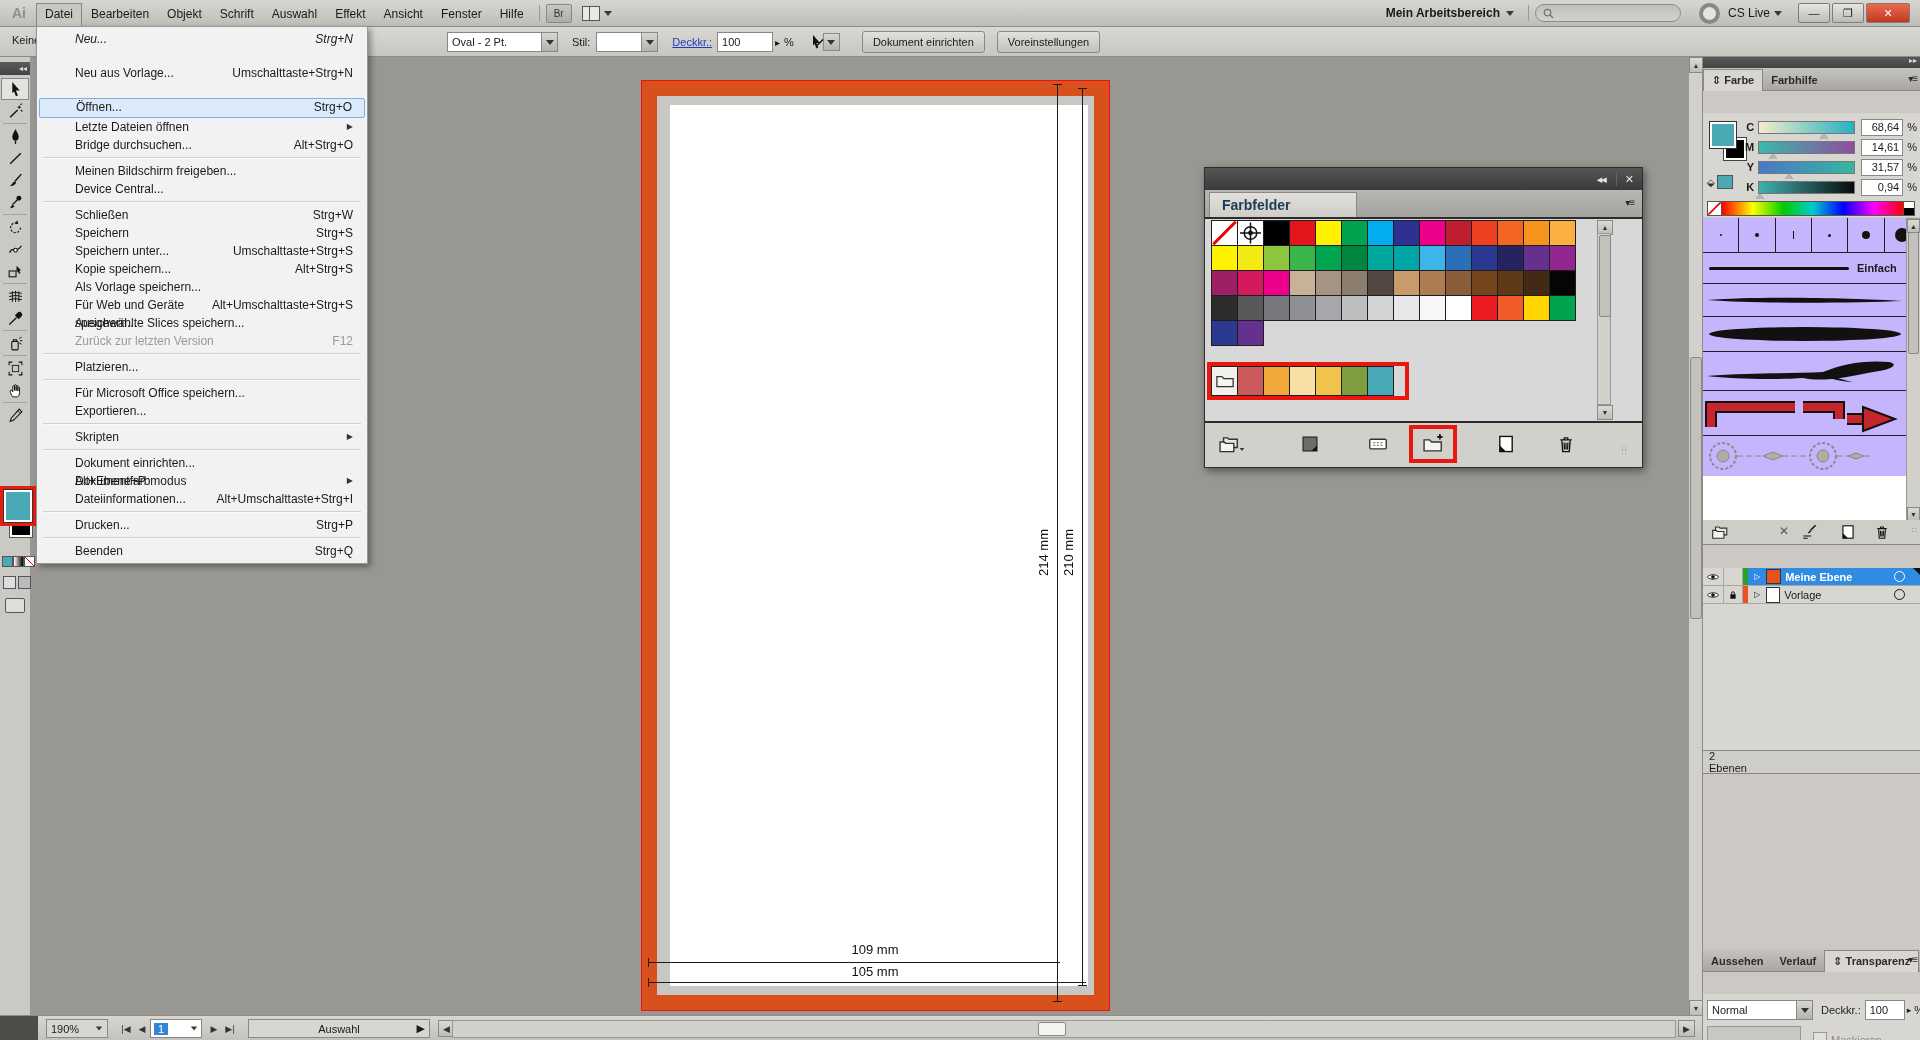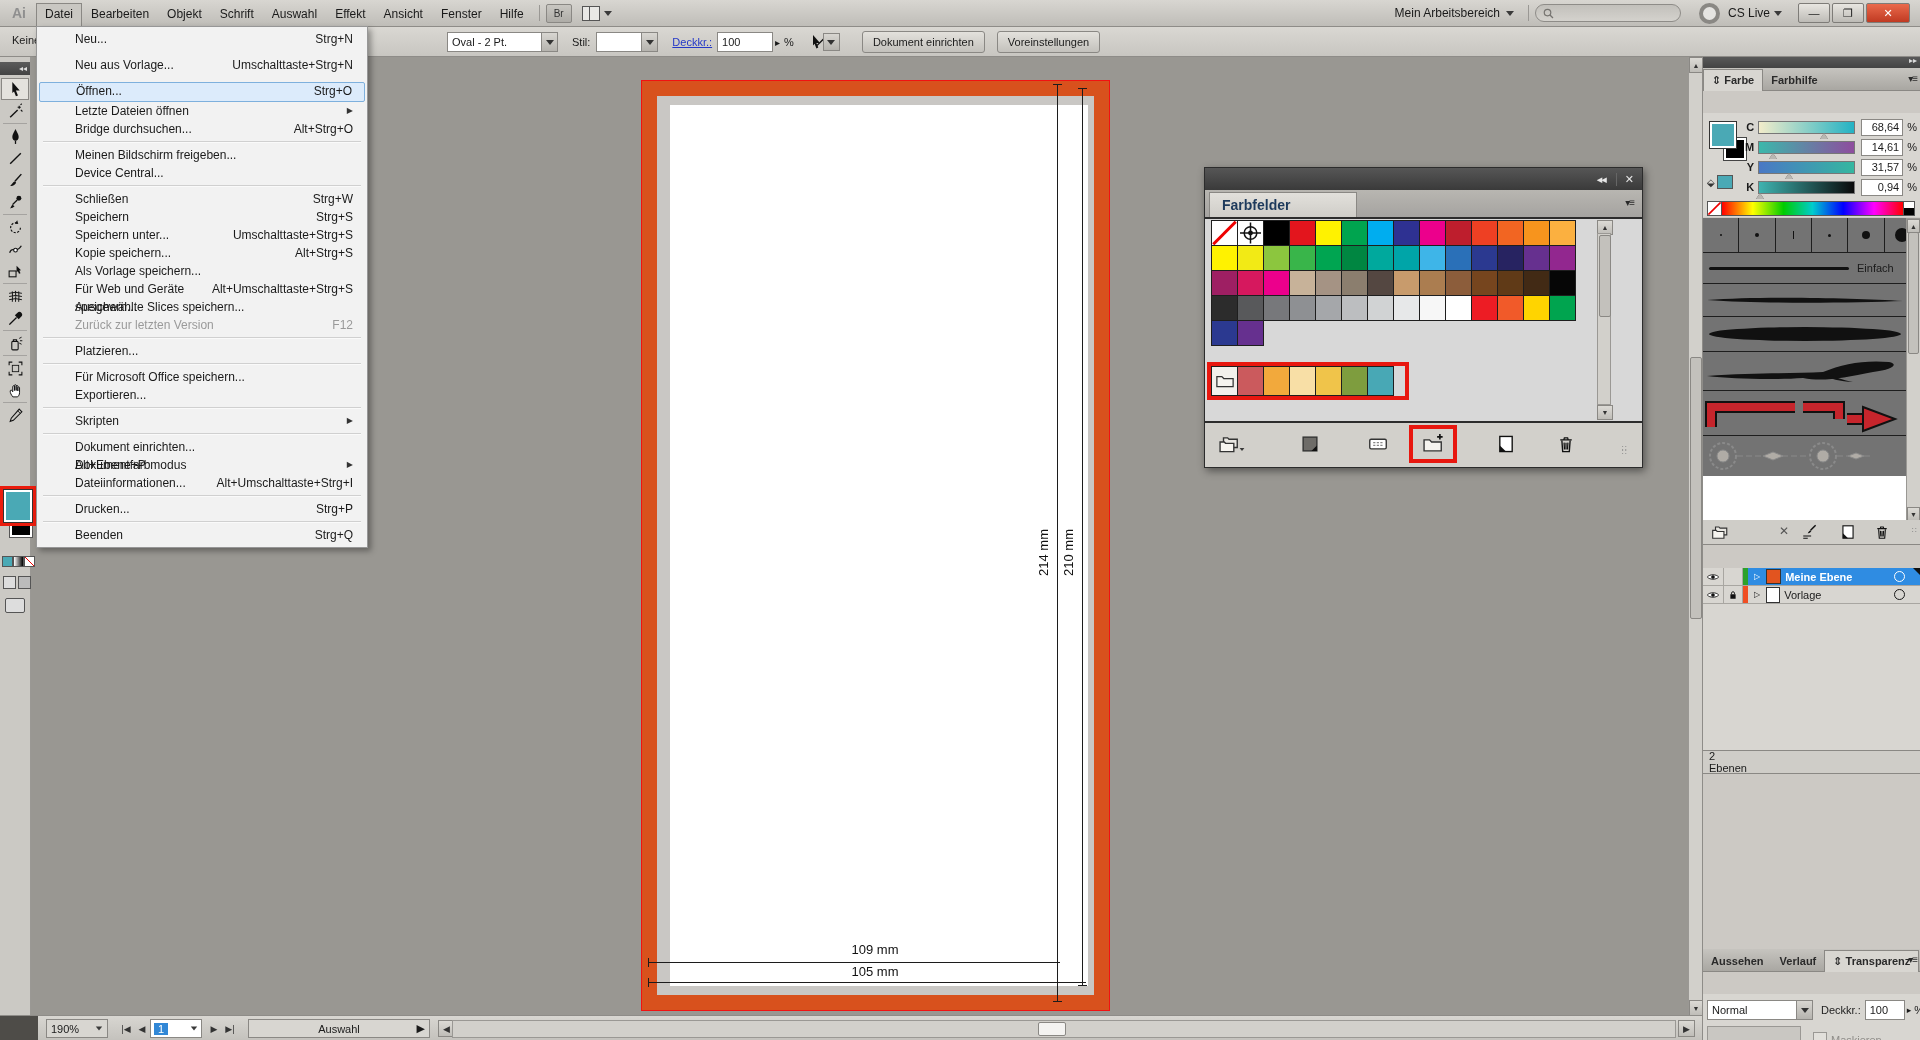--- a/index.html
+++ b/index.html
@@ -102,21 +102,21 @@
   .pbody{background:#d8d6d1;position:relative;}
   .whitebody{background:#ffffff;}
   .chrow{display:flex;align-items:center;height:20px;position:relative;}
   .chlabel{width:14px;text-align:right;font-size:11px;font-weight:bold;margin-right:4px;}
   .chslider{width:100px;height:11px;border:1px solid #777;position:relative;}
   .chthumb{position:absolute;bottom:-6px;width:0;height:0;border-left:4px solid transparent;border-right:4px solid transparent;
     border-bottom:6px solid #b9b7b2;filter:drop-shadow(0 0 0.5px #444);}
   .chval{width:40px;height:15px;background:#fff;border:1px solid #8a8884;font-size:11px;text-align:right;
     padding-right:3px;margin-left:6px;line-height:15px;}
   .chpct{font-size:11px;margin-left:4px;}
-  .brushrow{border-bottom:1px solid #1e1e1e;position:relative;background:#737373;}
+  .brushrow{border-bottom:1px solid #1e1e1e;position:relative;background:#c4b5fd;font-weight:bold;}
   .layer-row{height:17px;display:flex;align-items:center;font-size:11px;border-bottom:1px solid #a8a6a1;background:#d8d6d1;position:relative;}
   .layer-row.selected{background:#2f8ce2;color:#fff;font-weight:bold;}
   .lr-eye{width:20px;height:17px;border-right:1px solid #a8a6a1;display:flex;align-items:center;justify-content:center;background:#d8d6d1;}
   .lr-lock{width:18px;height:17px;border-right:1px solid #a8a6a1;display:flex;align-items:center;justify-content:center;background:#d8d6d1;}
   .lr-strip{width:5px;height:17px;}
   .lr-fold{position:absolute;right:0;top:0;width:0;height:0;border-left:8px solid transparent;border-top:8px solid #111;}
   .target{width:9px;height:9px;border:1px solid currentColor;border-radius:50%;position:absolute;right:16px;}
   .chk{width:12px;height:12px;border:1px solid #9a9894;background:#e2e0db;display:inline-block;margin-right:4px;vertical-align:-2px;}
   .gray{color:#8f8d89;}
   .small-label{font-size:11px;color:#222;}
@@ -281,21 +281,21 @@
         <div class="menu-item">Fenster</div>
         <div class="menu-item">Hilfe</div>
       </div>
     <div class="mb-sep"></div>
     <div id="br-btn">Br</div>
     <div style="margin-left:10px;" class="flex">
       <span class="arrange-icon"></span>
       <span class="caret" style="margin-left:4px;"></span>
     </div>
     <div class="flex abs" style="right:10px;top:0;height:26px;">
-      <span style="font-weight:normal;">Mein Arbeitsbereich</span>
+      <span style="font-weight:bold;">Mein Arbeitsbereich</span>
       <span class="caret" style="margin:0 8px 0 6px;"></span>
       <div class="mb-sep"></div>
       <div id="searchbox">
         <svg style="width:13px;height:13px;">
             <use href="#i-search"></use>
           </svg>
       </div>
       <div style="width:18px;"></div>
       <div id="cslive-ring"></div>
       <span style="margin:0 4px 0 8px;">CS Live</span>
@@ -330,25 +330,25 @@
       <div class="cb-dd" style="height:16px;">
           <span class="caret" style="border-top-color:#333;"></span>
         </div>
       <div class="cb-btn" style="margin-left:22px;">Dokument einrichten</div>
       <div class="cb-btn" style="margin-left:12px;">Voreinstellungen</div>
     </div>
   </div>
 
   <div class="abs" id="file-menu" style="left:36px;top:26px;width:330px;background:#f2f2f2;border:1px solid #979797;z-index:60;
               box-shadow:3px 3px 6px rgba(0,0,0,.35);padding:3px 0;">
-      <div style="height: 18px; line-height: 18px; display: flex; justify-content: space-between; padding: 0px 12px 0px 36px; margin: 0px 2px; font-size: 12px; color: rgb(26, 26, 26);">
+      <div style="height: 18px; line-height: 18px; display: flex; justify-content: space-between; padding: 0px 12px 0px 36px; margin: 0px 2px; font-size: 12px; color: rgb(26, 26, 26); font-style: italic;">
         <span>Neu...</span>
         <span>Strg+N</span>
       </div>
-      <div style="height: 18px; line-height: 18px; display: flex; justify-content: space-between; padding: 0px 12px 0px 36px; margin: 8px 2px; font-size: 12px; color: rgb(26, 26, 26);">
+      <div style="height: 18px; line-height: 18px; display: flex; justify-content: space-between; padding: 0px 12px 0px 36px; margin: 16px 2px; font-size: 12px; color: rgb(26, 26, 26);">
         <span>Neu aus Vorlage...</span>
         <span>Umschalttaste+Strg+N</span>
       </div>
       <div style="height: 18px; display: flex; justify-content: space-between; padding: 0px 12px 0px 36px; margin: 0px 2px; font-size: 12px; color: rgb(26, 26, 26); background: rgb(220, 235, 251); border: 1px solid rgb(126, 176, 221); border-radius: 2px; line-height: 16px;">
         <span>Öffnen...</span>
         <span>Strg+O</span>
       </div>
       <div style="height: 18px; line-height: 18px; display: flex; justify-content: space-between; padding: 0px 12px 0px 36px; margin: 0px 2px; font-size: 12px; color: rgb(26, 26, 26);">
         <span>Letzte Dateien öffnen</span>
         <span style="font-size: 8px; color: rgb(51, 51, 51);">▶</span>

